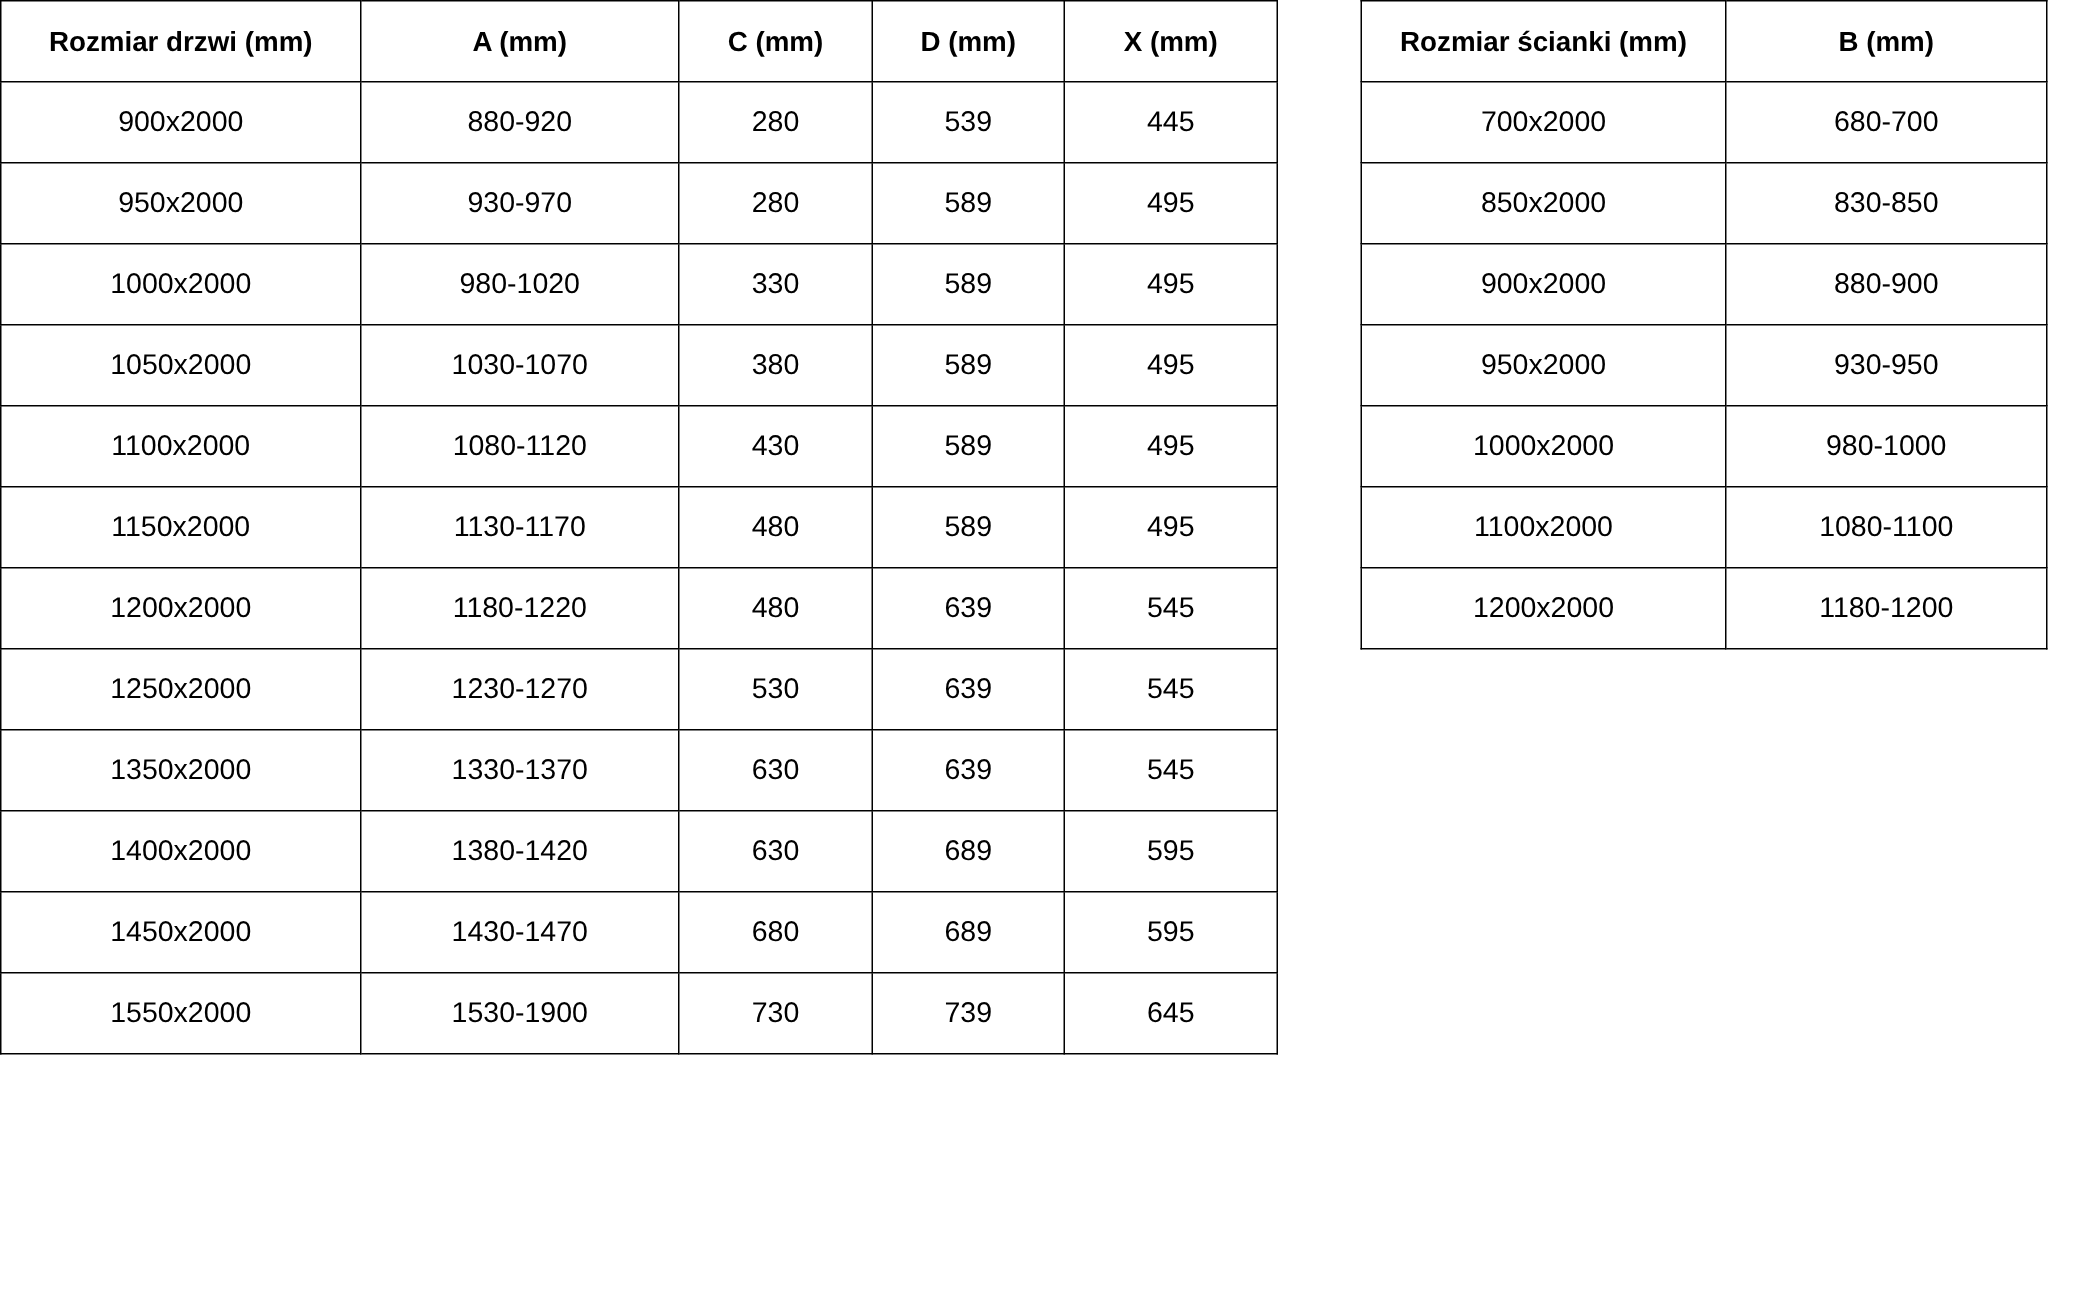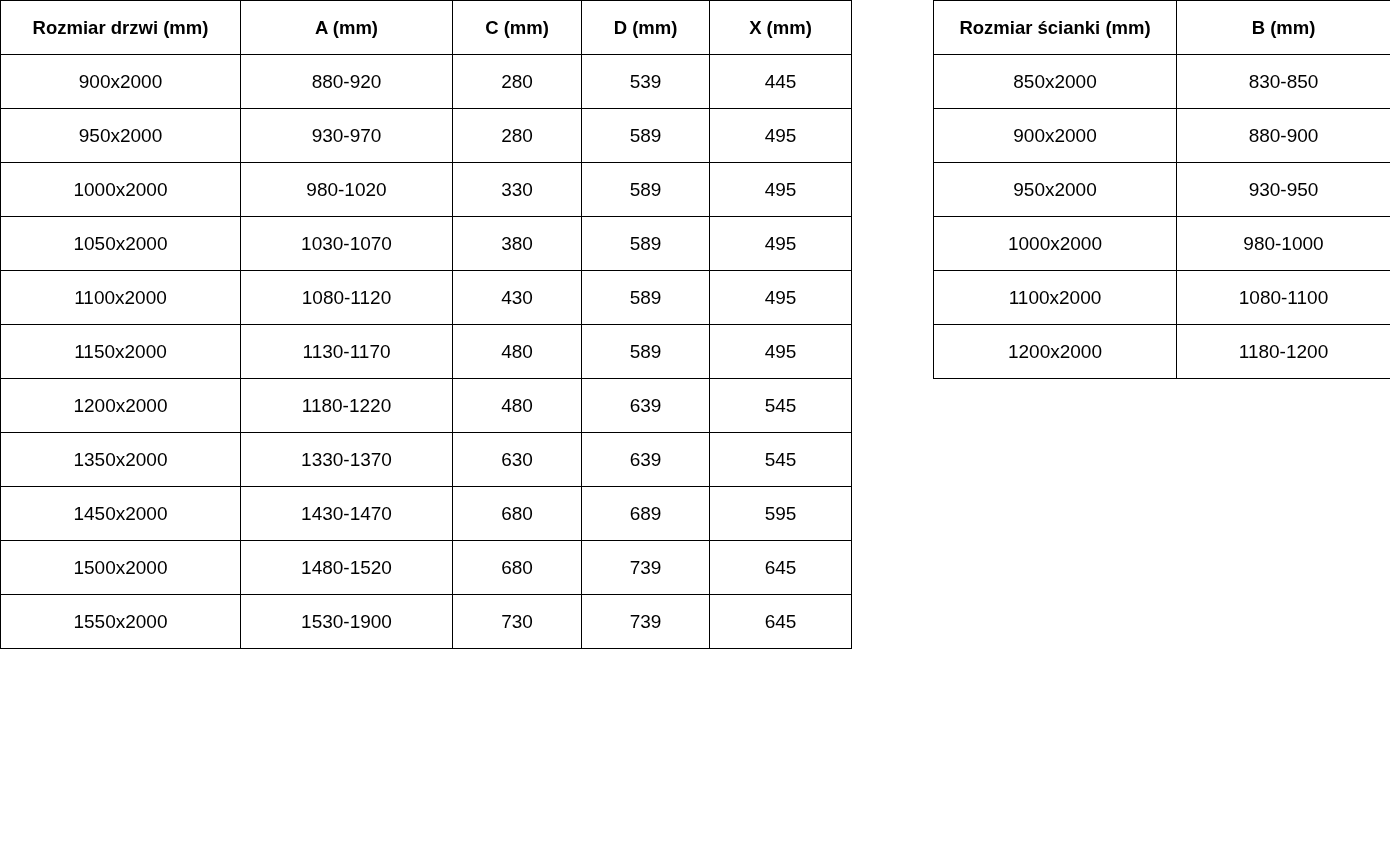--- a/index.html
+++ b/index.html
@@ -55,21 +55,21 @@
   }
   #doors-table col.c0 { width: 240px; }
   #doors-table col.c1 { width: 212px; }
   #doors-table col.c2 { width: 129px; }
   #doors-table col.c3 { width: 128px; }
   #doors-table col.c4 { width: 142px; }
 
   
   #wall-table {
     position: absolute;
-    left: 933px;
+    left: 907px;
     top: 0px;
     width: 457px;
   }
   #wall-table col.w0 { width: 243px; }
   #wall-table col.w1 { width: 214px; }
 </style>
 </head>
 <body>
 
 <div class="sheet">
@@ -135,39 +135,46 @@
           <td>495</td>
         </tr>
         <tr>
           <td>1200x2000</td>
           <td>1180-1220</td>
           <td>480</td>
           <td>639</td>
           <td>545</td>
         </tr>
         <tr>
+          <td>1250x2000</td>
+          <td>1230-1270</td>
+          <td>530</td>
+          <td>639</td>
+          <td>545</td>
+        </tr>
+        <tr>
           <td>1350x2000</td>
           <td>1330-1370</td>
           <td>630</td>
           <td>639</td>
           <td>545</td>
         </tr>
         <tr>
+          <td>1400x2000</td>
+          <td>1380-1420</td>
+          <td>630</td>
+          <td>689</td>
+          <td>595</td>
+        </tr>
+        <tr>
           <td>1450x2000</td>
           <td>1430-1470</td>
           <td>680</td>
           <td>689</td>
           <td>595</td>
-        </tr>
-        <tr>
-          <td>1500x2000</td>
-          <td>1480-1520</td>
-          <td>680</td>
-          <td>739</td>
-          <td>645</td>
         </tr>
         <tr>
           <td>1550x2000</td>
           <td>1530-1900</td>
           <td>730</td>
           <td>739</td>
           <td>645</td>
         </tr>
       </tbody>
   </table>
@@ -178,20 +185,24 @@
         <col class="w1">
     </colgroup>
     <thead>
       <tr>
         <th>Rozmiar ścianki (mm)</th>
         <th>B (mm)</th>
       </tr>
     </thead>
     <tbody id="wall-body">
         <tr>
+          <td>700x2000</td>
+          <td>680-700</td>
+        </tr>
+        <tr>
           <td>850x2000</td>
           <td>830-850</td>
         </tr>
         <tr>
           <td>900x2000</td>
           <td>880-900</td>
         </tr>
         <tr>
           <td>950x2000</td>
           <td>930-950</td>

